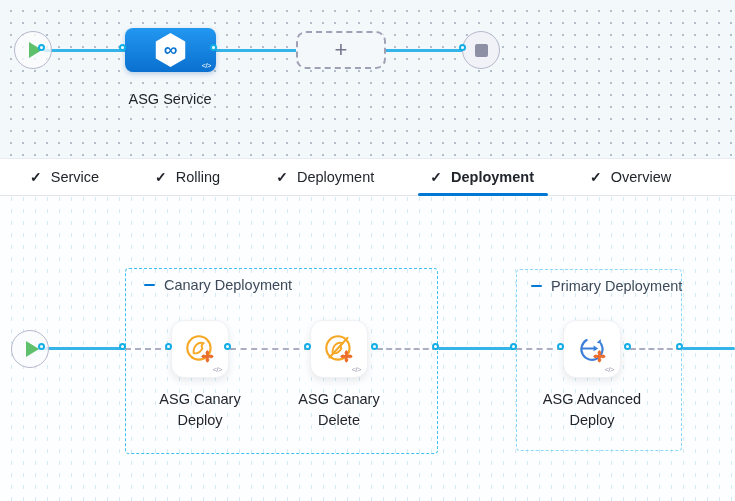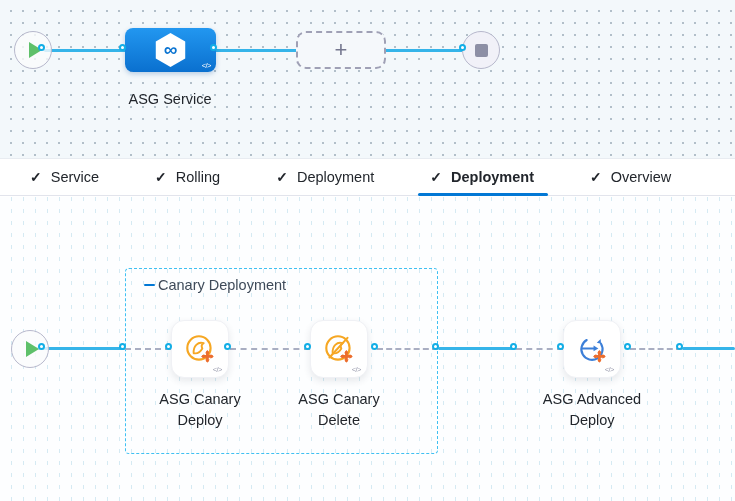--- a/index.html
+++ b/index.html
@@ -60,21 +60,21 @@
   
   .exec-canvas { position:absolute; left:0; top:197px; width:735px; height:304px;
     background-color:#fdfeff;
     background-image:
       repeating-linear-gradient(to bottom, transparent 0 4px, #fdfeff 4px 12px),
       repeating-linear-gradient(to right, transparent 0 11px, #d5eaf3 11px 12px); }
 
   .group { position:absolute; border:1.6px dashed #3fc0f2; border-radius:4px; z-index:1; }
   .group.primary { border-color:#8cd7f8; }
   .group-header { position:absolute; left:18px; top:8px; display:flex;
-    align-items:center; gap:3px; cursor:pointer; }
+    align-items:center; gap:9px; cursor:pointer; }
   .group-dash { width:11px; height:2.5px; background:#0278d5; border-radius:2px; }
   .group-title { font-size:14.5px; font-weight:500; color:#3e4a59; white-space:nowrap; }
 
   .step-card { position:absolute; width:58px; height:58px; background:#fff;
     border:1px solid #f0f1f5; border-radius:13px; z-index:4; cursor:pointer;
     box-shadow:0 3px 7px rgba(40,50,70,.10);
     display:flex; align-items:center; justify-content:center; }
   .step-card .tmpl-code { color:#9b9daf; bottom:3px; right:6px; }
 
   .step-label { position:absolute; width:116px; text-align:center; z-index:3;
@@ -137,20 +137,26 @@
       <span>Overview</span>
     </div>
   </div>
 
   <div class="exec-canvas">
 
     <div class="group" style="left:125px; top:71px; width:313px; height:186px;">
       <div class="group-header">
         <div class="group-dash"></div>
         <div class="group-title">Canary Deployment</div>
+      </div>
+    </div>
+    <div class="group primary" style="left:516px; top:72px; width:166px; height:182px;">
+      <div class="group-header" style="left:14px;">
+        <div class="group-dash"></div>
+        <div class="group-title">Primary Deployment</div>
       </div>
     </div>
 
     <div class="solid-line" style="left:36px; top:150px; width:89px;"></div>
     <div class="solid-line" style="left:438px; top:150px; width:78px;"></div>
     <div class="solid-line" style="left:682px; top:150px; width:53px;"></div>
 
     <div class="dashed-line" style="left:125px; top:151px; width:46px;"></div>
     <div class="dashed-line" style="left:230px; top:151px; width:80px;"></div>
     <div class="dashed-line" style="left:377px; top:151px; width:61px;"></div>

